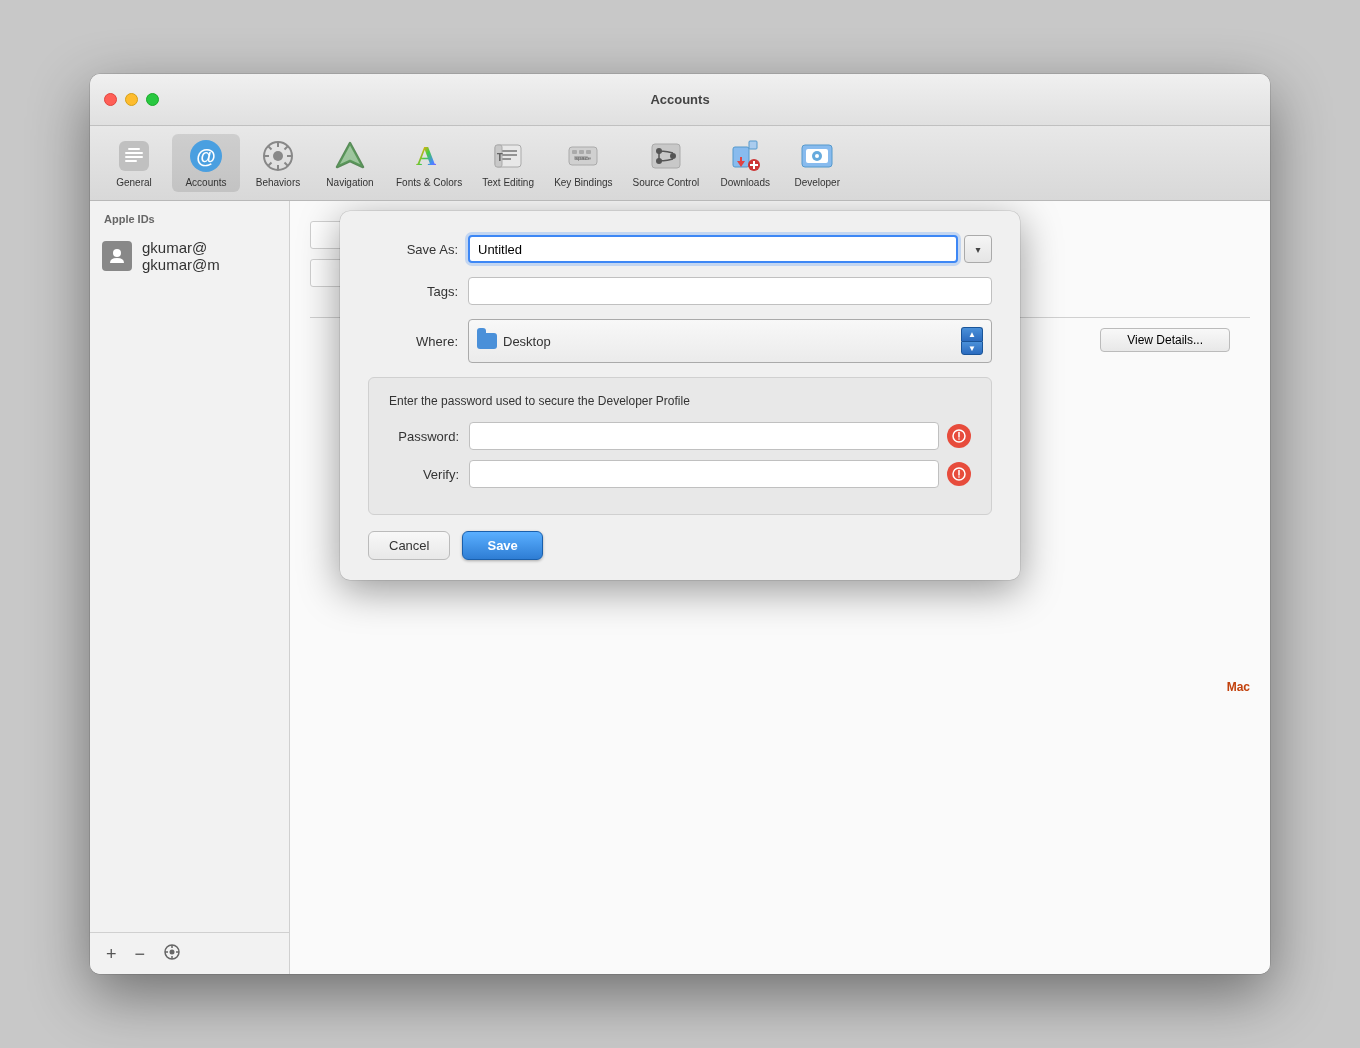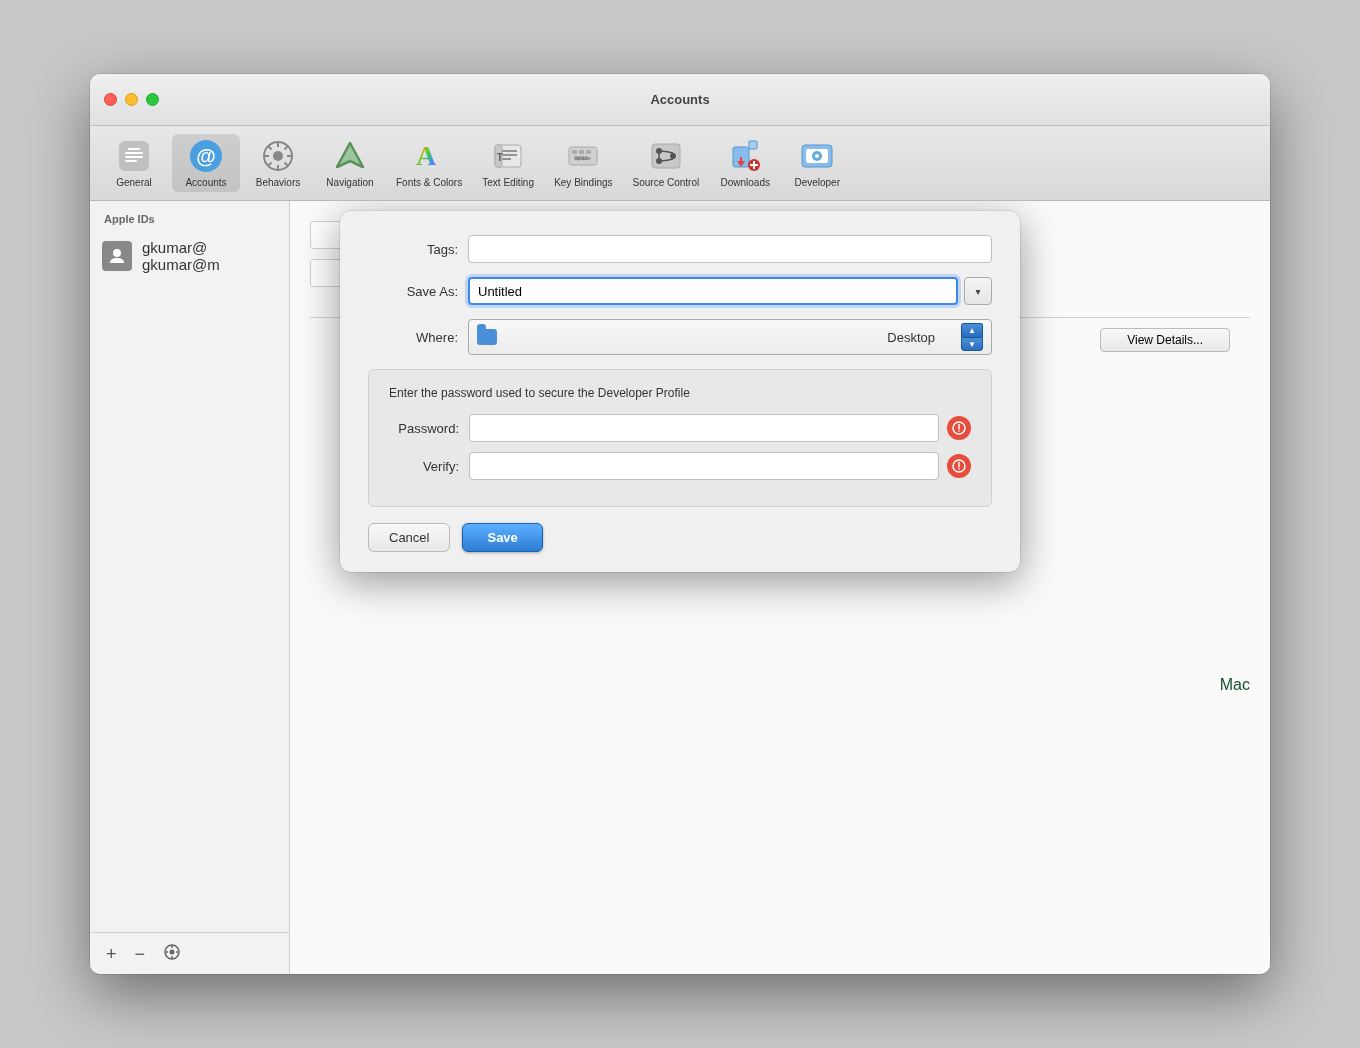--- a/index.html
+++ b/index.html
@@ -269,28 +269,27 @@
       display: flex;
       align-items: center;
       justify-content: center;
       font-size: 10px;
       color: #444;
     }
     .where-select {
       display: flex;
       align-items: center;
       flex: 1;
-      height: 36px;
+      height: 44px;
       background: linear-gradient(to bottom, #f8f8f8, #ebebeb);
       border: 1px solid #aaa;
       border-radius: 4px;
       padding: 0 8px;
       cursor: pointer;
-      gap: 22px;
-      text-align: right;
+      gap: 6px;
     }
     .where-select-label {
       font-size: 13px;
       color: #333;
       flex: 1;
     }
     .stepper-btn {
       display: flex;
       flex-direction: column;
       margin-left: 4px;
@@ -407,22 +406,23 @@
       top: -5px; left: 0;
       width: 9px; height: 6px;
       background: #4a90d9;
       border-radius: 3px 3px 0 0;
     }
 
     .mac-label {
       position: absolute;
       right: 20px;
       bottom: 280px;
-      font-size: 16px;
-      color: #14532d;
+      font-size: 12px;
+      color: #c2410c;
+      font-weight: bold;
     }
   </style>
 </head>
 <body>
 
 <div class="window">
 
   <div class="titlebar">
     <div class="titlebar-buttons">
       <div class="traffic-btn btn-close"></div>
@@ -613,31 +613,31 @@
       <hr class="divider-line">
       <div style="display:flex; justify-content: flex-end; padding: 0 20px 20px;">
         <button class="view-details-btn">View Details...</button>
       </div>
     </div>
 
     <div class="dialog-overlay">
       <div class="dialog">
 
         <div class="dialog-row">
-          <span class="dialog-label">Tags:</span>
-          <div class="dialog-input-wrap">
-            <input type="text" class="dialog-text-input-plain" style="">
-          </div>
-        </div>
-
-        <div class="dialog-row">
           <span class="dialog-label">Save As:</span>
           <div class="dialog-input-wrap">
             <input type="text" class="dialog-text-input" value="Untitled" style="">
             <div class="dropdown-btn">▾</div>
+          </div>
+        </div>
+
+        <div class="dialog-row">
+          <span class="dialog-label">Tags:</span>
+          <div class="dialog-input-wrap">
+            <input type="text" class="dialog-text-input-plain" style="">
           </div>
         </div>
 
         <div class="dialog-row">
           <span class="dialog-label">Where:</span>
           <div class="dialog-input-wrap">
             <div class="where-select">
               <div class="folder-icon-small"></div>
               <span class="where-select-label">Desktop</span>
               <div class="stepper-btn">

